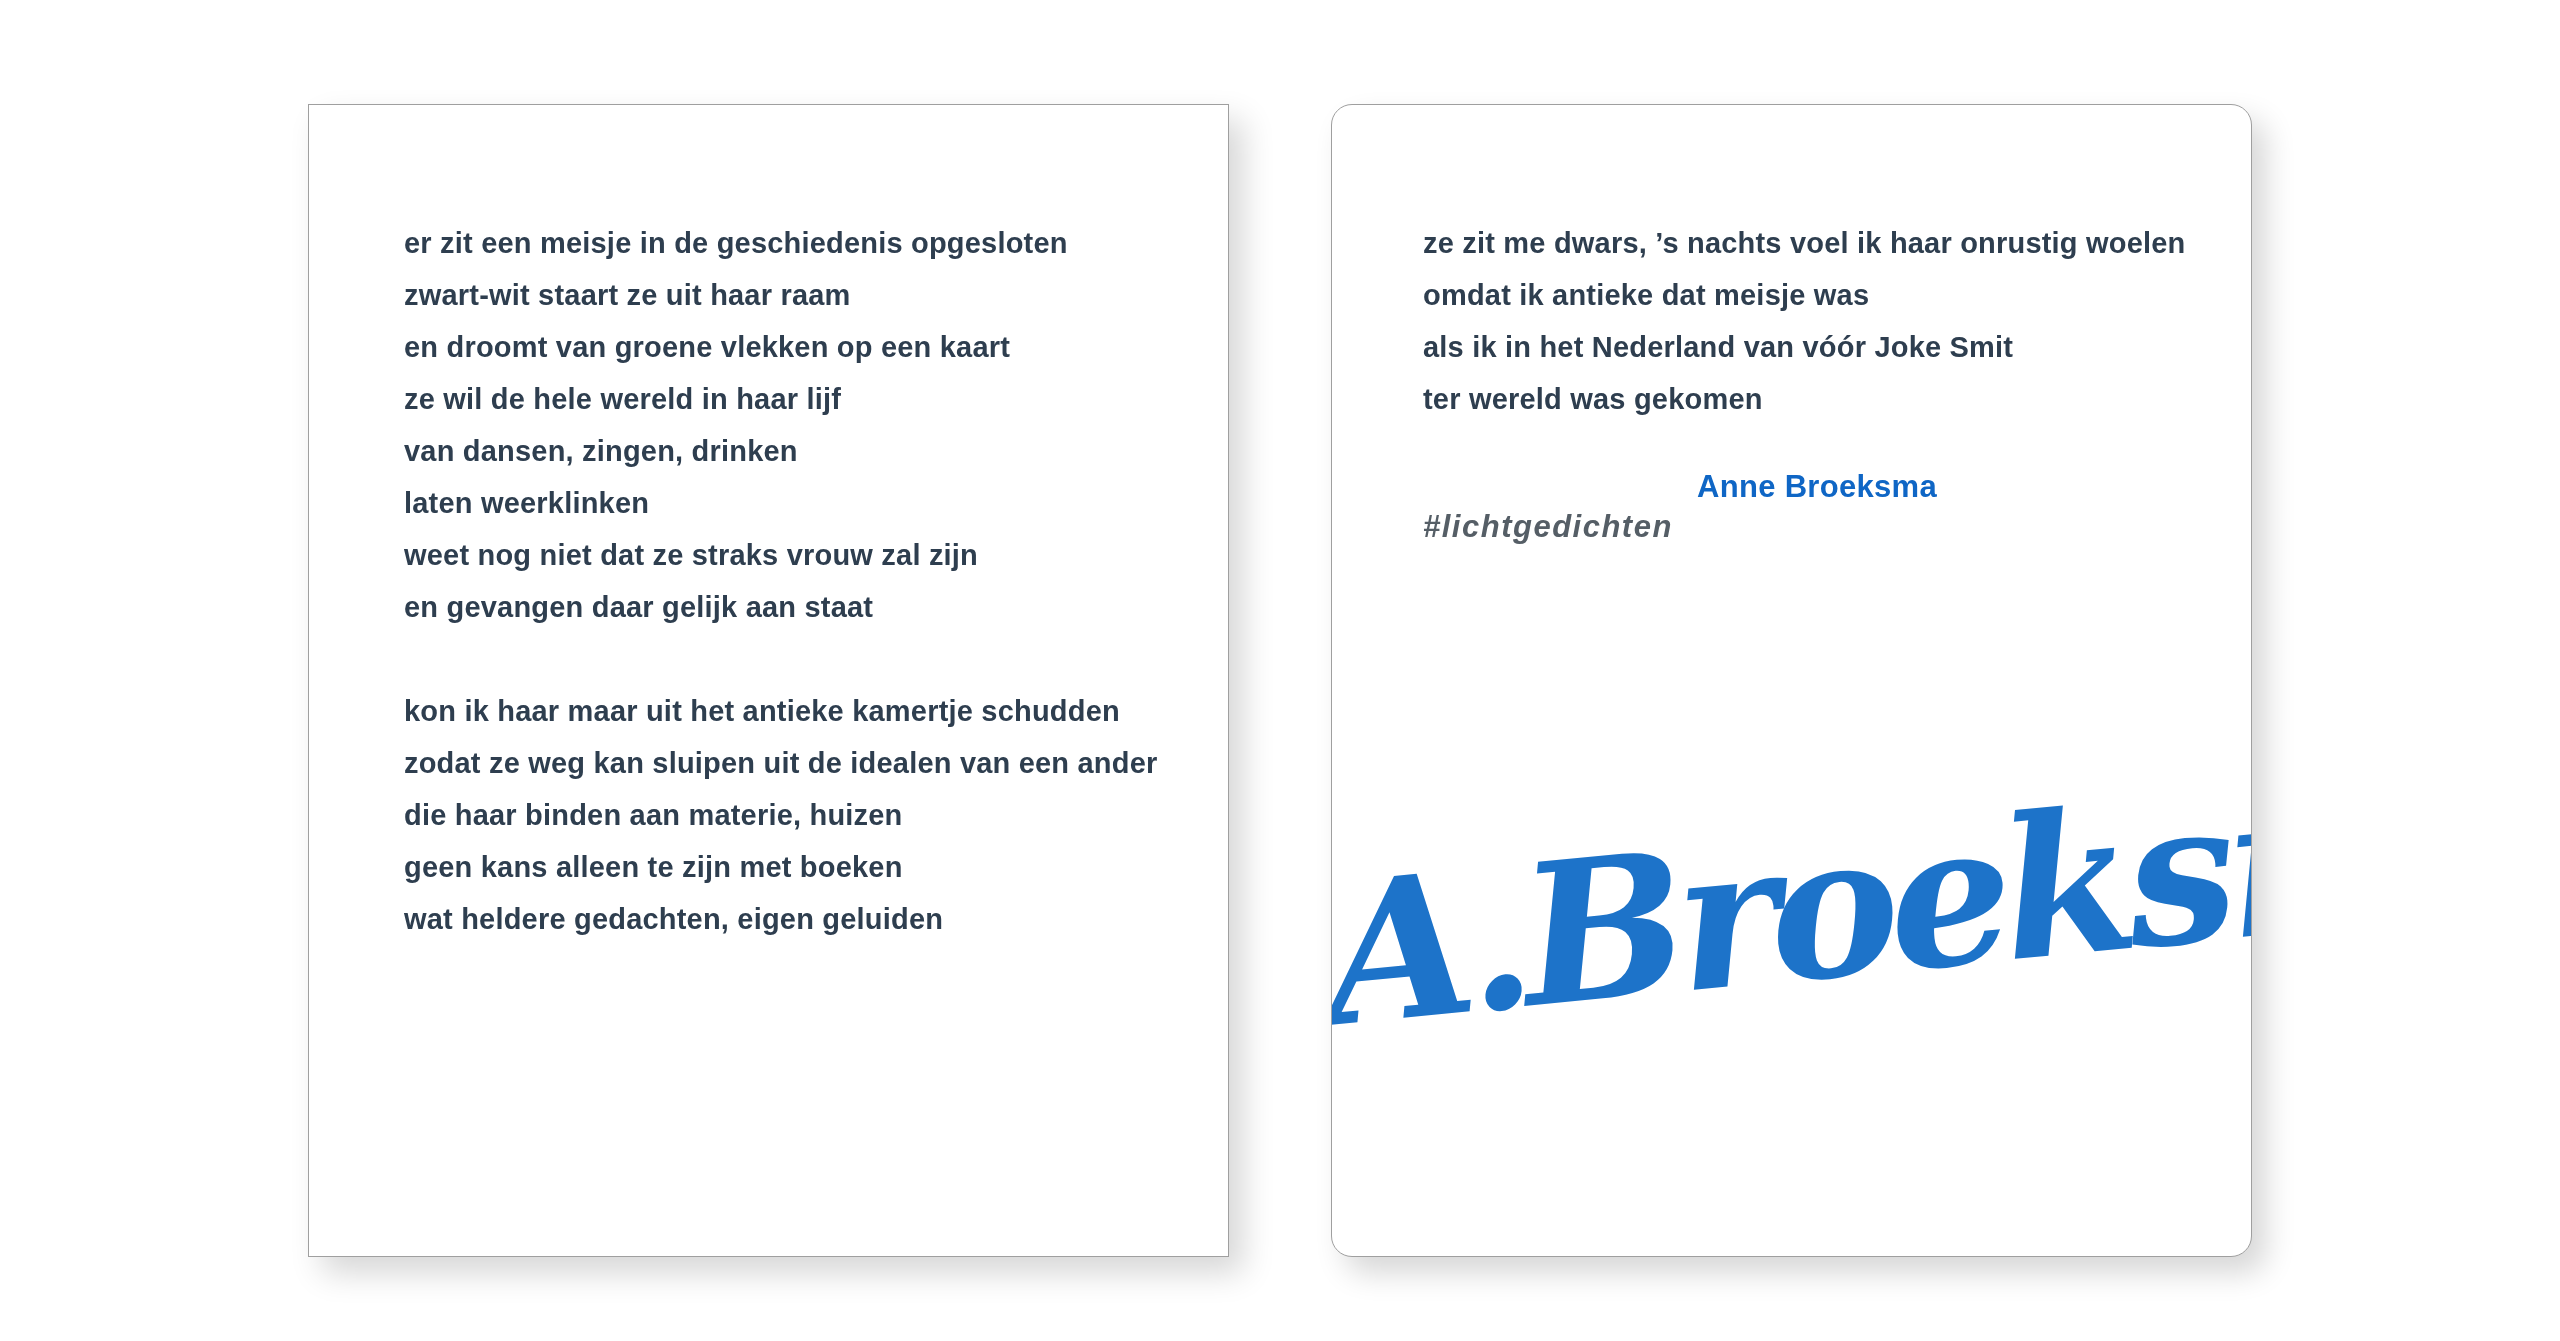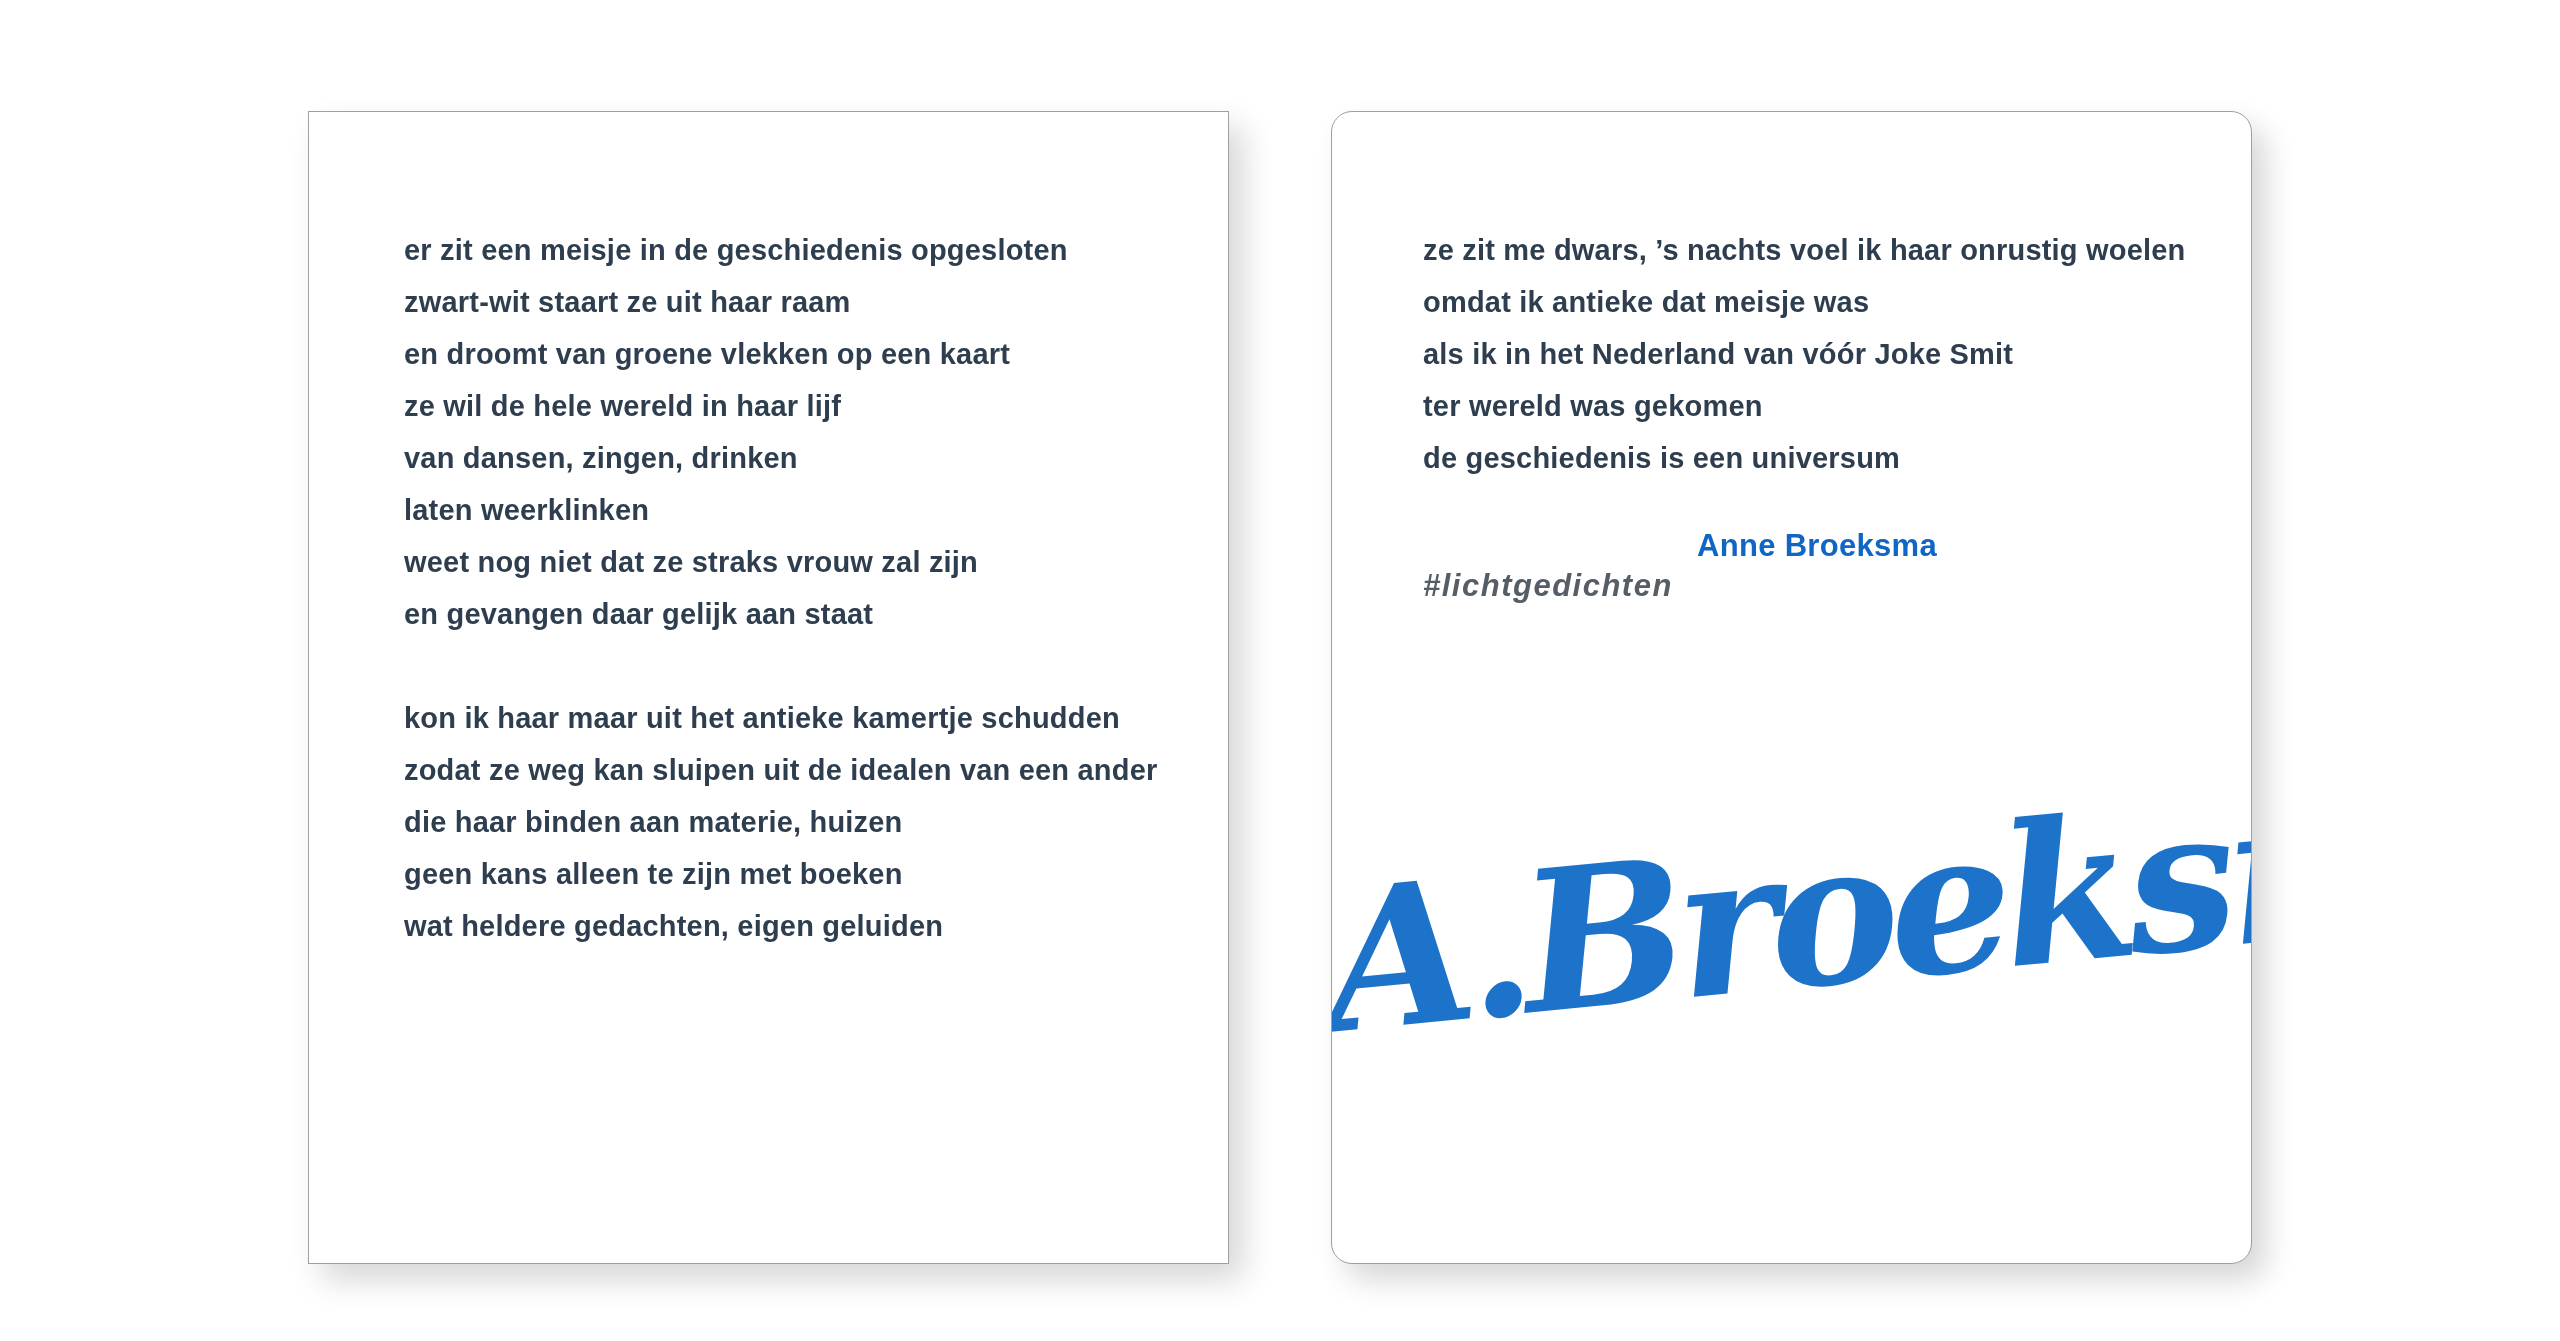--- a/index.html
+++ b/index.html
@@ -12,21 +12,21 @@
   *{margin:0;padding:0;box-sizing:border-box;}
   html,body{width:2560px;height:1341px;}
   body{
     background:#ffffff;
     font-family:"Liberation Sans",sans-serif;
     position:relative;
     overflow:hidden;
   }
   .page{
     position:absolute;
-    top:111px;
+    top:104px;
     width:921px;
     height:1153px;
     background:#ffffff;
     border:1px solid var(--page-border);
     box-shadow:14px 16px 30px rgba(0,0,0,0.16);
   }
   .page-left{left:308px;}
   .page-right{left:1331px;overflow:hidden;border-radius:21px;}
   .poem{
     padding:112px 40px 0 95px;
@@ -97,21 +97,20 @@
   </div>
 </div>
 
 <div class="page page-right">
   <div class="poem">
     <div class="stanza">
       <div class="poem-line">ze zit me dwars, ’s nachts voel ik haar onrustig woelen</div>
       <div class="poem-line">omdat ik antieke dat meisje was</div>
       <div class="poem-line">als ik in het Nederland van vóór Joke Smit</div>
       <div class="poem-line">ter wereld was gekomen</div>
-      <div class="poem-line">de geschiedenis is een universum</div>
     </div>
     <div class="author-block">
       <div class="author-name">Anne Broeksma</div>
       <div class="hashtag">#lichtgedichten</div>
     </div>
   </div>
   <div class="signature">A.Broeksma</div>
 </div>
 
 </body></html>

